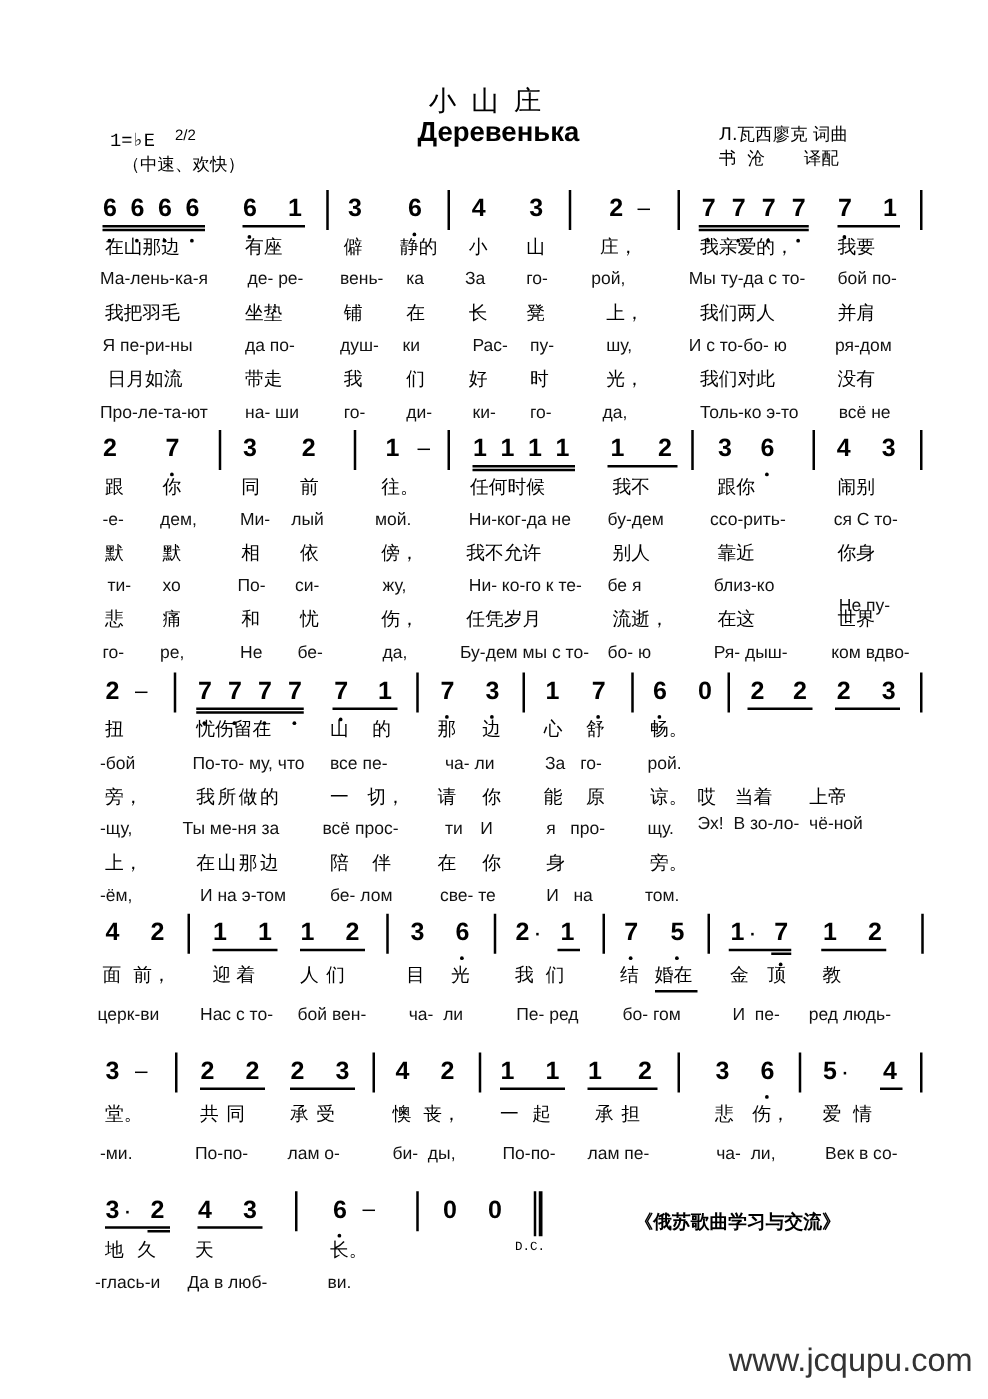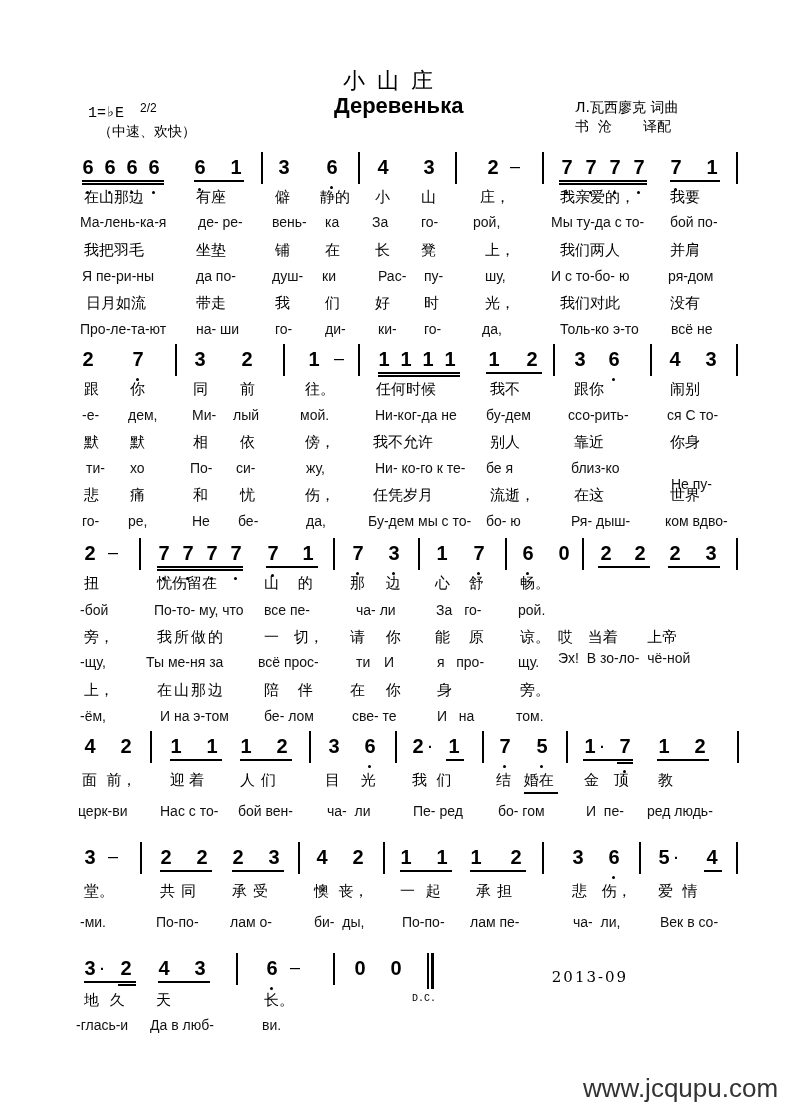--- a/index.html
+++ b/index.html
@@ -422,16 +422,16 @@
   </div>
   <div class="lyr" style="left:84px;top:38px;word-spacing:6px">地 久</div>
   <div class="lyr" style="left:156px;top:38px">天</div>
   <div class="lyr" style="left:264px;top:38px">长。</div>
   <div class="lyr-ru" style="left:76px;top:64px">-глась-и</div>
   <div class="lyr-ru" style="left:150px;top:64px">Да в люб-</div>
   <div class="lyr-ru" style="left:262px;top:64px">ви.</div>
 </div>
 
 <div class="abs credits" style="left:470px;top:968px;width:240px;line-height:19px;">
-  <div style="letter-spacing:2px;font-weight:normal;">2013-09</div>
+  <div>《俄苏歌曲学习与交流》</div>
 </div>
 
 <div class="abs wm" style="left:583px;top:1073px;">www.jcqupu.com</div>
 
 </body></html>

